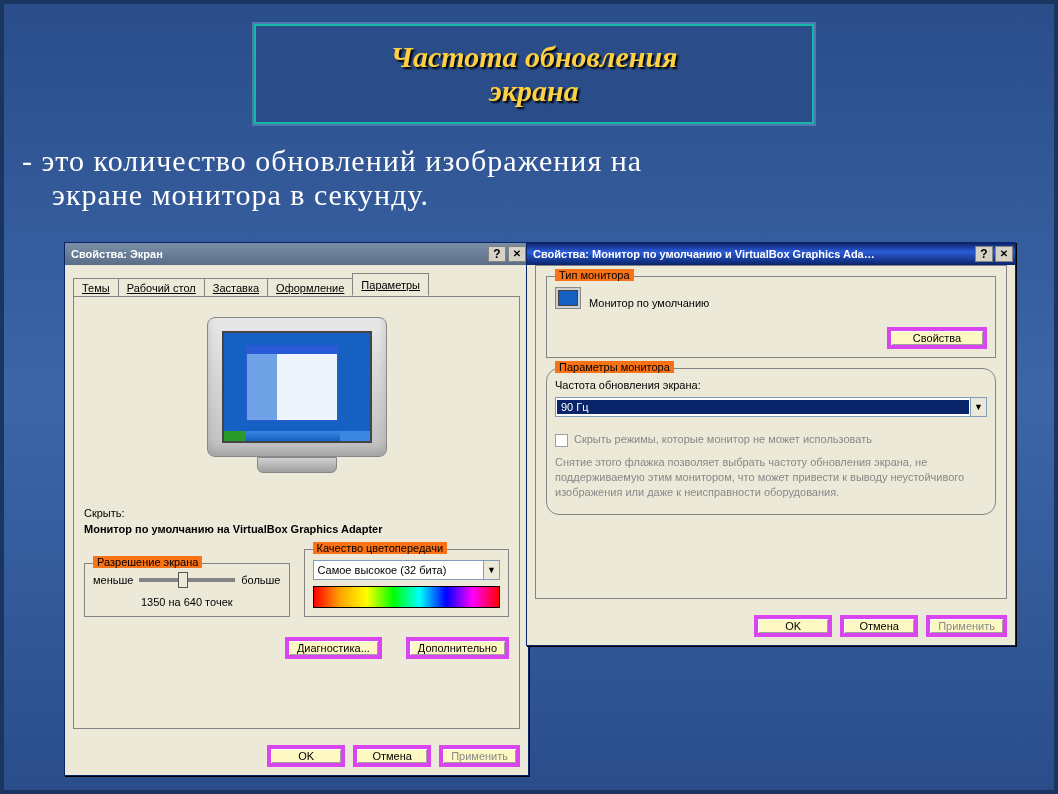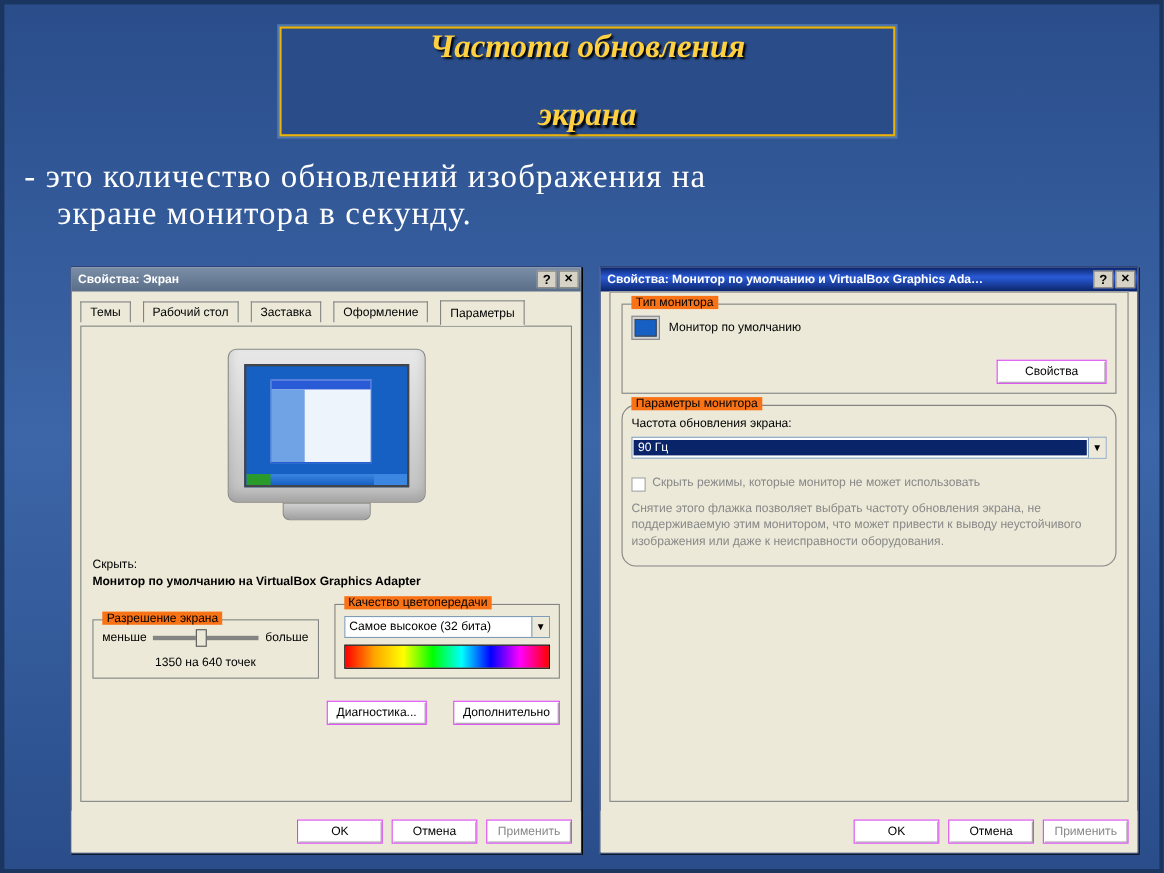--- a/index.html
+++ b/index.html
@@ -11,23 +11,23 @@
     font-family: Tahoma, sans-serif;
     overflow: hidden;
     border: 4px solid #1a3660;
     position: relative;
   }
   .slide-title-box {
     position: absolute;
     left: 250px; top: 20px;
     width: 560px; height: 100px;
     background: #2a4d8a;
-    border: 2px solid #eab308;
+    border: 2px solid #14b8a6;
     display:flex; flex-direction:column;
-    align-items:center; justify-content:space-between;
+    align-items:center; justify-content:center;
     box-shadow: inset 0 0 0 4px #2a4d8a, 0 0 0 2px #5078b0;
   }
   .slide-title-box span {
     color: #ffd040;
     font-style: italic;
     font-weight: bold;
     font-size: 30px;
     text-shadow: 2px 2px 2px #000;
     font-family: Georgia, serif;
   }
@@ -67,21 +67,21 @@
     width:18px;height:16px;
     background:#d6d3c6;
     border:1px solid #848484;
     color:#000;
     display:flex;align-items:center;justify-content:center;
     font-size:12px;font-weight:bold;line-height:1;
   }
   .titlebtn.close::before{content:"✕";font-size:10px;}
   .titlebtn.help::before{content:"?";}
 
-  .tabstrip { display:flex; padding: 8px 8px 0 8px; gap:12px; align-items:flex-start;}
+  .tabstrip { display:flex; padding: 8px 8px 0 8px; gap:0; align-items:flex-end;text-decoration:underline;}
   .tab {
     background:#ece9d8;
     border:1px solid #848484;
     border-bottom:none;
     padding:3px 8px;
     font-size:11px;
     margin-right:-1px;
     position:relative; top:1px;
     color:#000;
   }
@@ -106,22 +106,22 @@
     position:relative;
     margin-bottom:10px;
   }
   .groupbox > .legend {
     position:absolute; top:-8px; left:8px;
     background:#f97316; padding:0 4px;
     font-size:11px; color:#000;
   }
   .btn {
     min-width:78px; height:22px;
-    background:#ffffff;
-    border:1px solid #d946ef;
+    background:#fef9c3;
+    border:4px solid #d946ef;
     box-shadow: inset 1px 1px 0 #fff, inset -1px -1px 0 #a0a0a0;
     font-size:11px;
     display:inline-flex; align-items:center; justify-content:center;
     padding:0 8px;
   }
   .btn.disabled { color:#888; }
   .buttonrow {
     padding:8px;
     display:flex; gap:8px; justify-content:flex-end;
     background:#ece9d8;
@@ -255,32 +255,32 @@
       <div class="btn">Дополнительно</div>
     </div>
   </div>
   <div class="buttonrow">
     <div class="btn">OK</div>
     <div class="btn">Отмена</div>
     <div class="btn disabled">Применить</div>
   </div>
 </div>
 
-<div class="win" style="left:541px;top:238px;width:490px;height:534px;">
+<div class="win" style="left:522px;top:238px;width:490px;height:404px;">
   <div class="titlebar active">
     <span class="t-title">Свойства: Монитор по умолчанию и VirtualBox Graphics Ada…</span>
     <div class="titlebtns">
       <div class="titlebtn help"></div>
       <div class="titlebtn close"></div>
     </div>
   </div>
   <div class="tabbody">
     <div class="groupbox">
       <div class="legend">Тип монитора</div>
-      <div style="display:flex;align-items:center;">
+      <div style="display:flex;align-items:flex-end;">
         <span class="small-mon-icon"></span>
         <span>Монитор по умолчанию</span>
       </div>
       <div style="display:flex;justify-content:flex-end;margin-top:18px;">
         <div class="btn" style="min-width:100px;">Свойства</div>
       </div>
     </div>
 
     <div class="groupbox" style="padding-bottom:14px;border-radius:13px;">
       <div class="legend">Параметры монитора</div>

